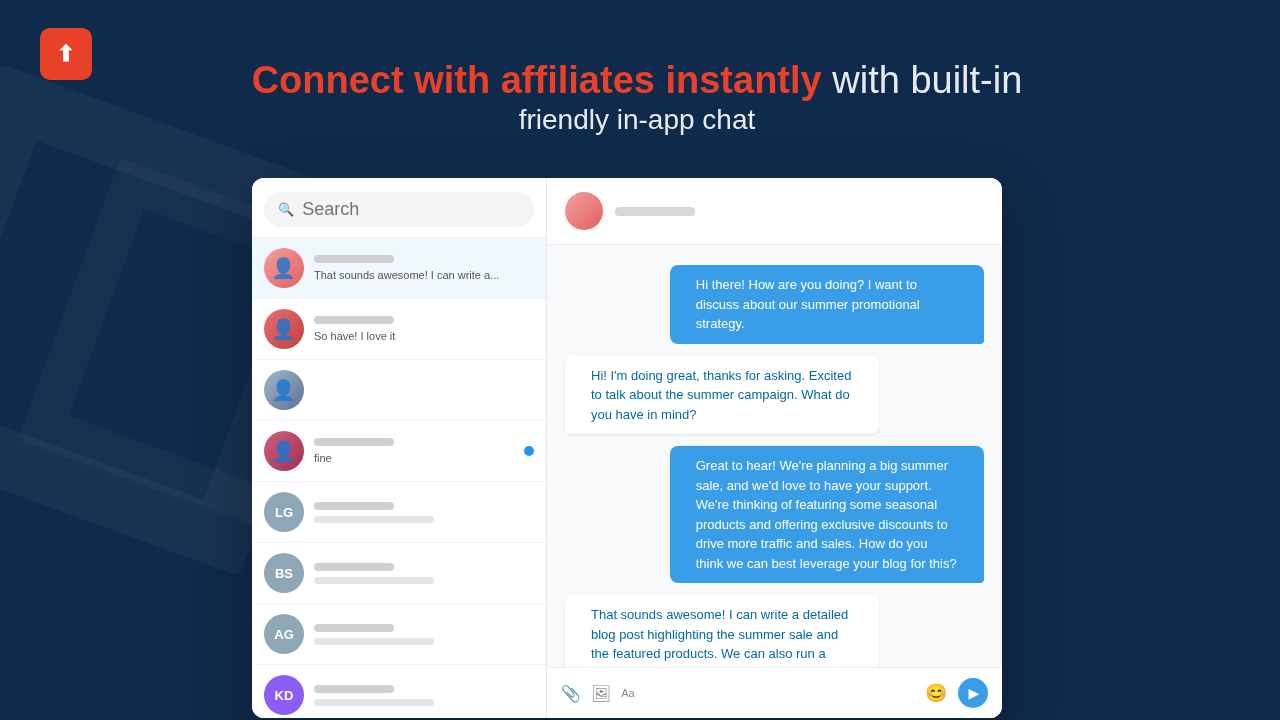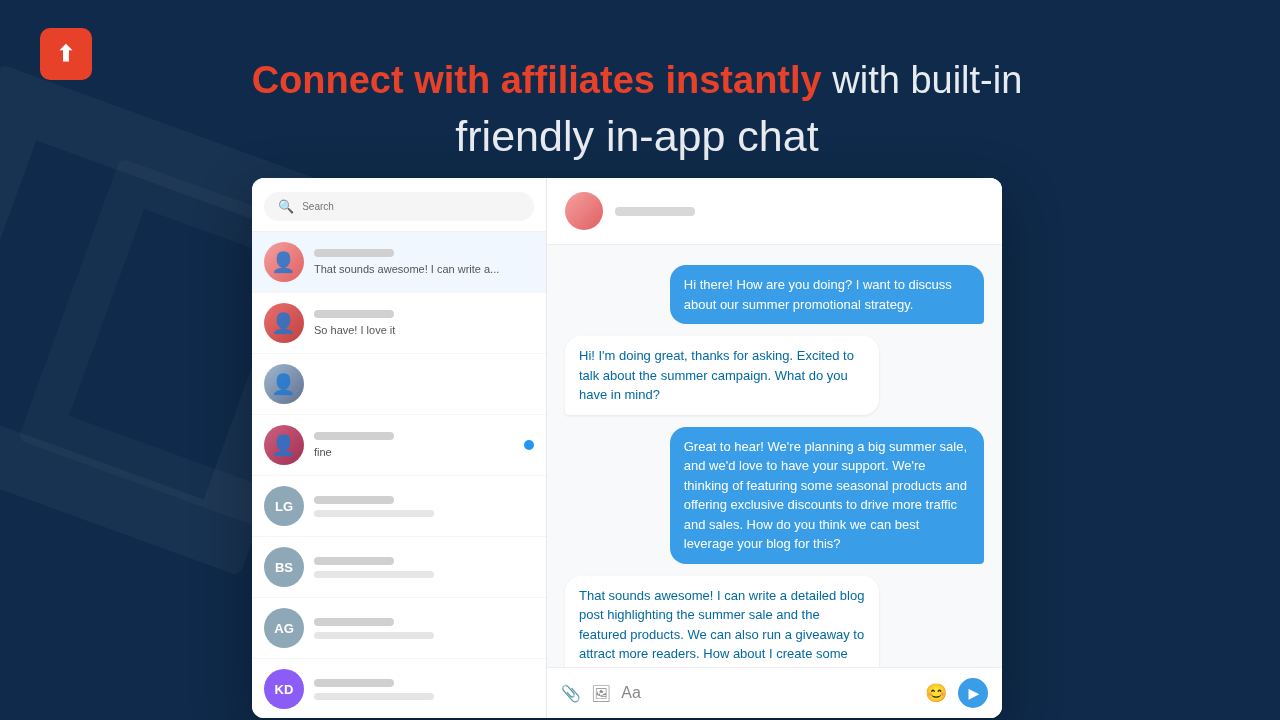--- a/index.html
+++ b/index.html
@@ -69,24 +69,24 @@
       line-height: 1.2;
     }
     .hero-title-highlight {
       color: #e8412a;
     }
     .hero-title-normal {
       color: #e8ecf0;
       font-weight: 400;
     }
     .hero-subtitle {
-      font-size: 43px;
+      font-size: 28px;
       color: #e8ecf0;
       font-weight: 400;
-      margin-top: 8px;
+      margin-top: 0;
     }
 
     
     .app-mockup {
       position: absolute;
       top: 178px;
       left: 252px;
       width: 750px;
       height: 540px;
       background: #ffffff;
@@ -119,21 +119,21 @@
       gap: 8px;
     }
     .search-icon-inner {
       color: #aaa;
       font-size: 13px;
     }
     .search-input {
       border: none;
       background: transparent;
       outline: none;
-      font-size: 10px;
+      font-size: 18px;
       color: #888;
       flex: 1;
     }
 
     .chat-items {
       flex: 1;
       overflow-y: auto;
     }
     .chat-items::-webkit-scrollbar { width: 4px; }
     .chat-items::-webkit-scrollbar-track { background: transparent; }
@@ -261,22 +261,22 @@
       display: flex;
       flex-direction: column;
       gap: 12px;
     }
     .messages-area::-webkit-scrollbar { width: 4px; }
     .messages-area::-webkit-scrollbar-track { background: transparent; }
     .messages-area::-webkit-scrollbar-thumb { background: #ddd; border-radius: 2px; }
 
     .message {
       max-width: 75%;
-      padding: 10px 14px;
-      border-radius: 16px;
+      padding: 10px 26px;
+      border-radius: 8px;
       font-size: 13px;
       line-height: 1.5;
     }
     .message.sent {
       background: #3a9de8;
       color: white;
       align-self: flex-end;
       border-bottom-right-radius: 4px;
     }
     .message.received {
@@ -295,21 +295,21 @@
       align-items: center;
       gap: 10px;
     }
     .input-icon {
       font-size: 16px;
       color: #888;
       cursor: pointer;
     }
     .input-field {
       flex: 1;
-      font-size: 16px;
+      font-size: 11px;
       color: #888;
       background: transparent;
     }
     .emoji-icon {
       font-size: 18px;
       cursor: pointer;
     }
     .send-icon {
       width: 30px;
       height: 30px;

